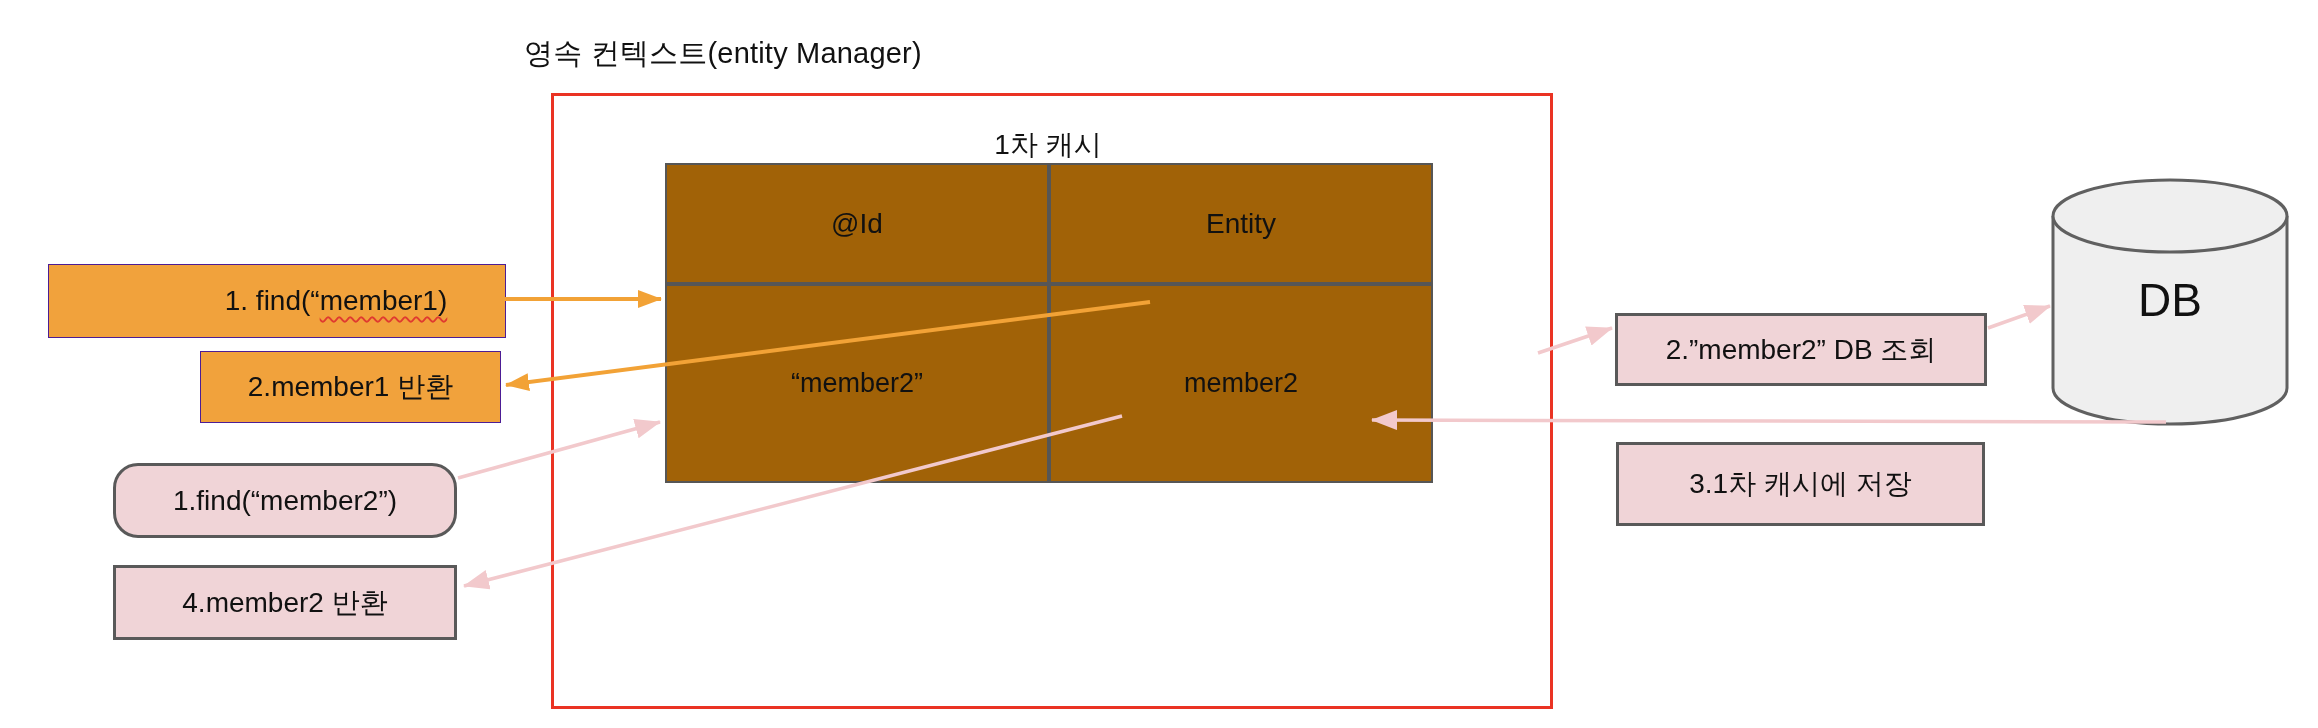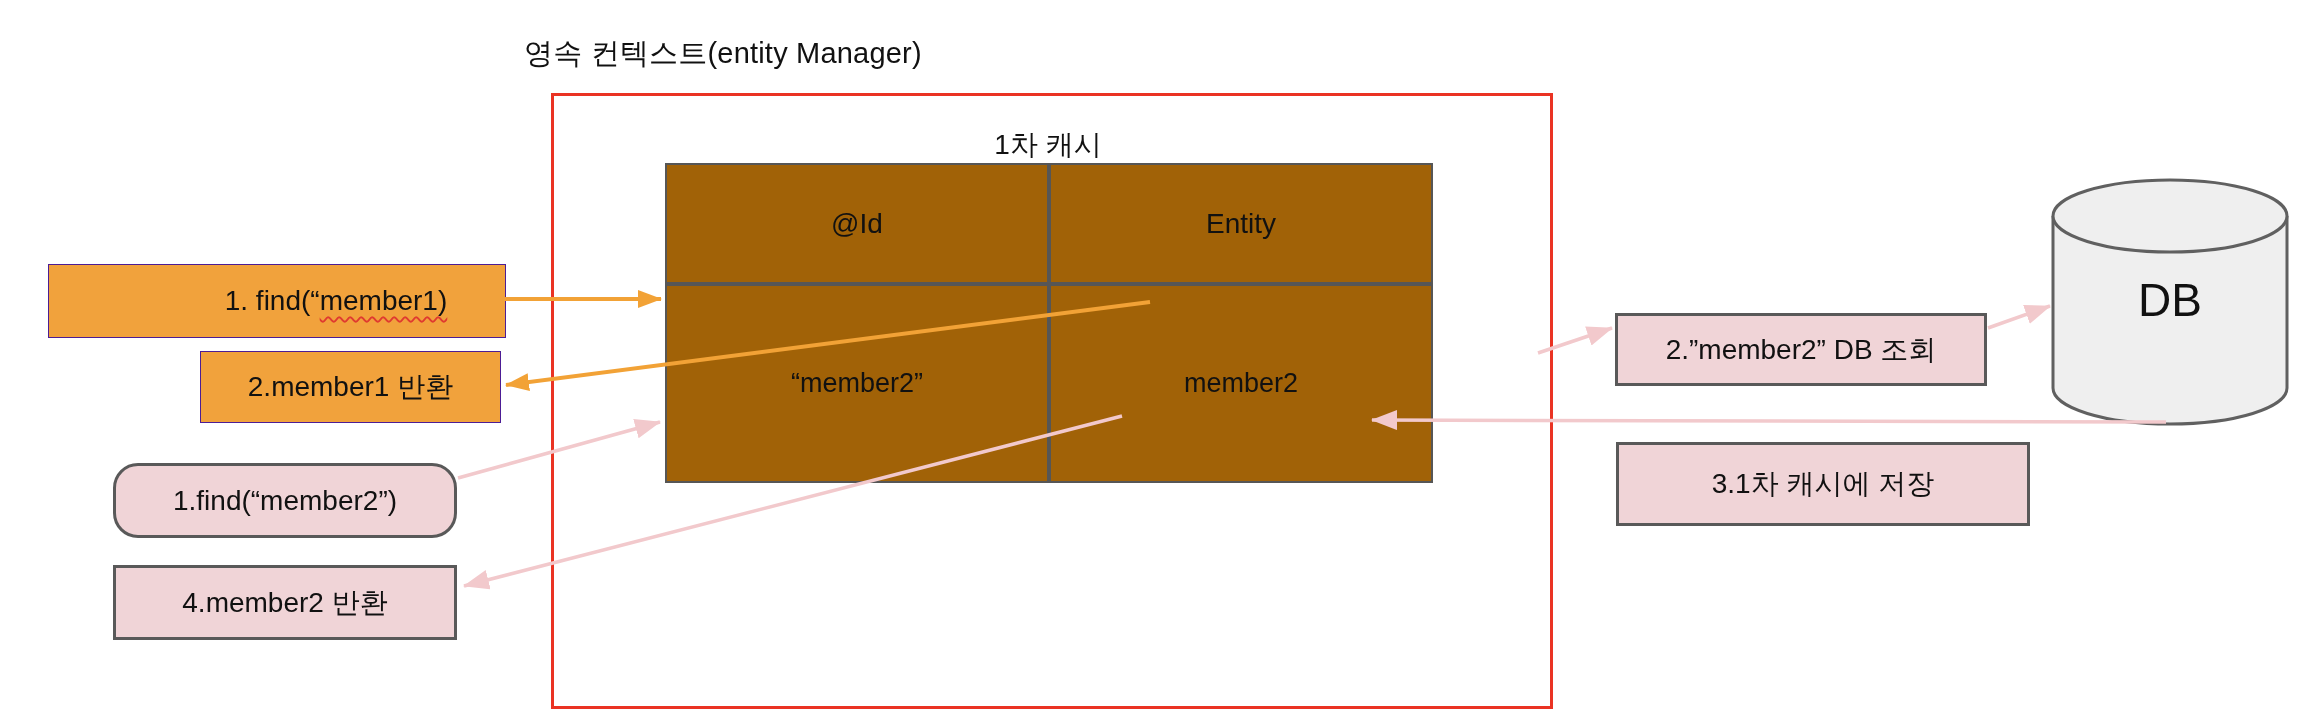--- a/index.html
+++ b/index.html
@@ -31,21 +31,21 @@
     display:flex;align-items:center;justify-content:center;box-sizing:border-box;
     font-size:28px;white-space:nowrap;z-index:3;
   }
   .orange{background:#F1A23C;border:1px solid #4c1d95;}
   .pink{background:#F0D4D7;border:3px solid #595959;}
   .box-find1{left:48px;top:264px;width:458px;height:74px;padding-left:118px;}
   .box-return1{left:200px;top:351px;width:301px;height:72px;}
   .box-find2{left:113px;top:463px;width:344px;height:75px;border-radius:25px;}
   .box-return2{left:113px;top:565px;width:344px;height:75px;}
   .box-dblookup{left:1615px;top:285px;width:372px;height:73px;margin-top:28px;}
-  .box-cachestore{left:1616px;top:442px;width:414px;height:84px;}
+  .box-cachestore{left:1616px;top:442px;width:369px;height:84px;}
   .squiggle{
     text-decoration-line:underline;text-decoration-style:wavy;
     text-decoration-color:#e03a2f;text-decoration-thickness:2px;text-underline-offset:6px;
   }
   .db-label{
     left:2110px;top:272px;width:120px;text-align:center;font-size:46px;line-height:56px;z-index:11;white-space:nowrap;
   }
   svg.overlay{position:absolute;left:0;top:0;z-index:10;pointer-events:none;}
 </style>
 </head>

